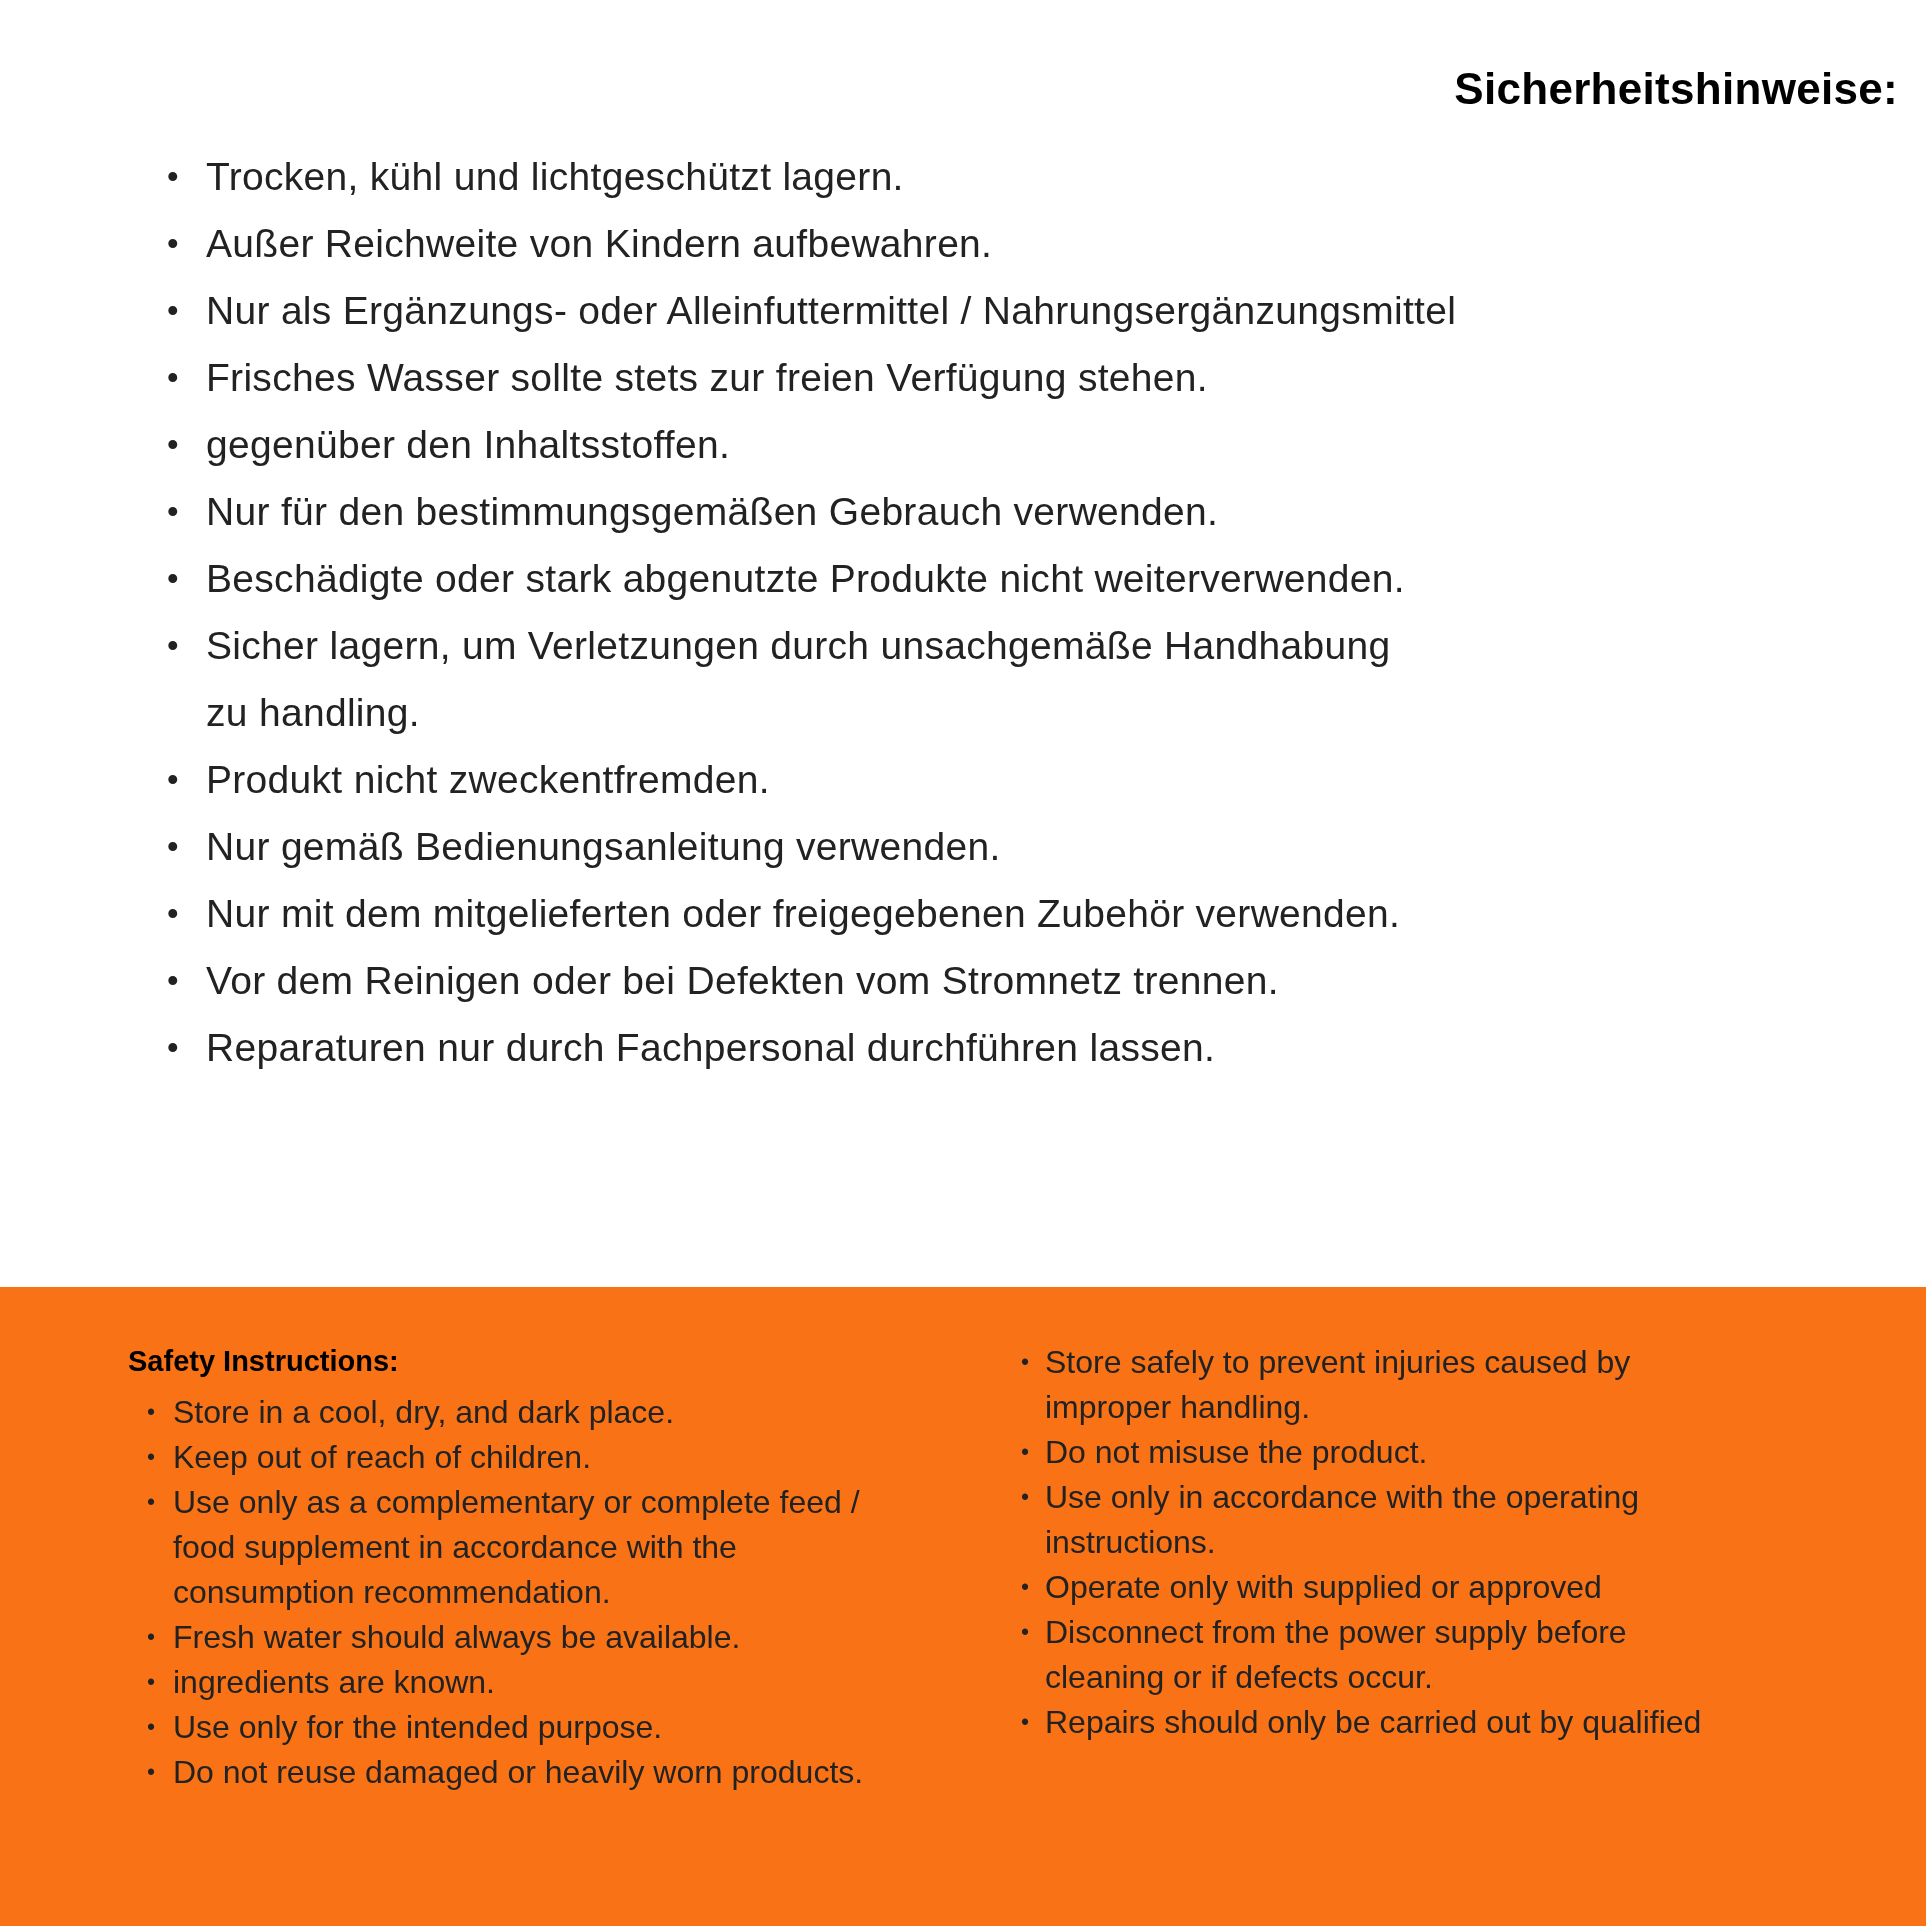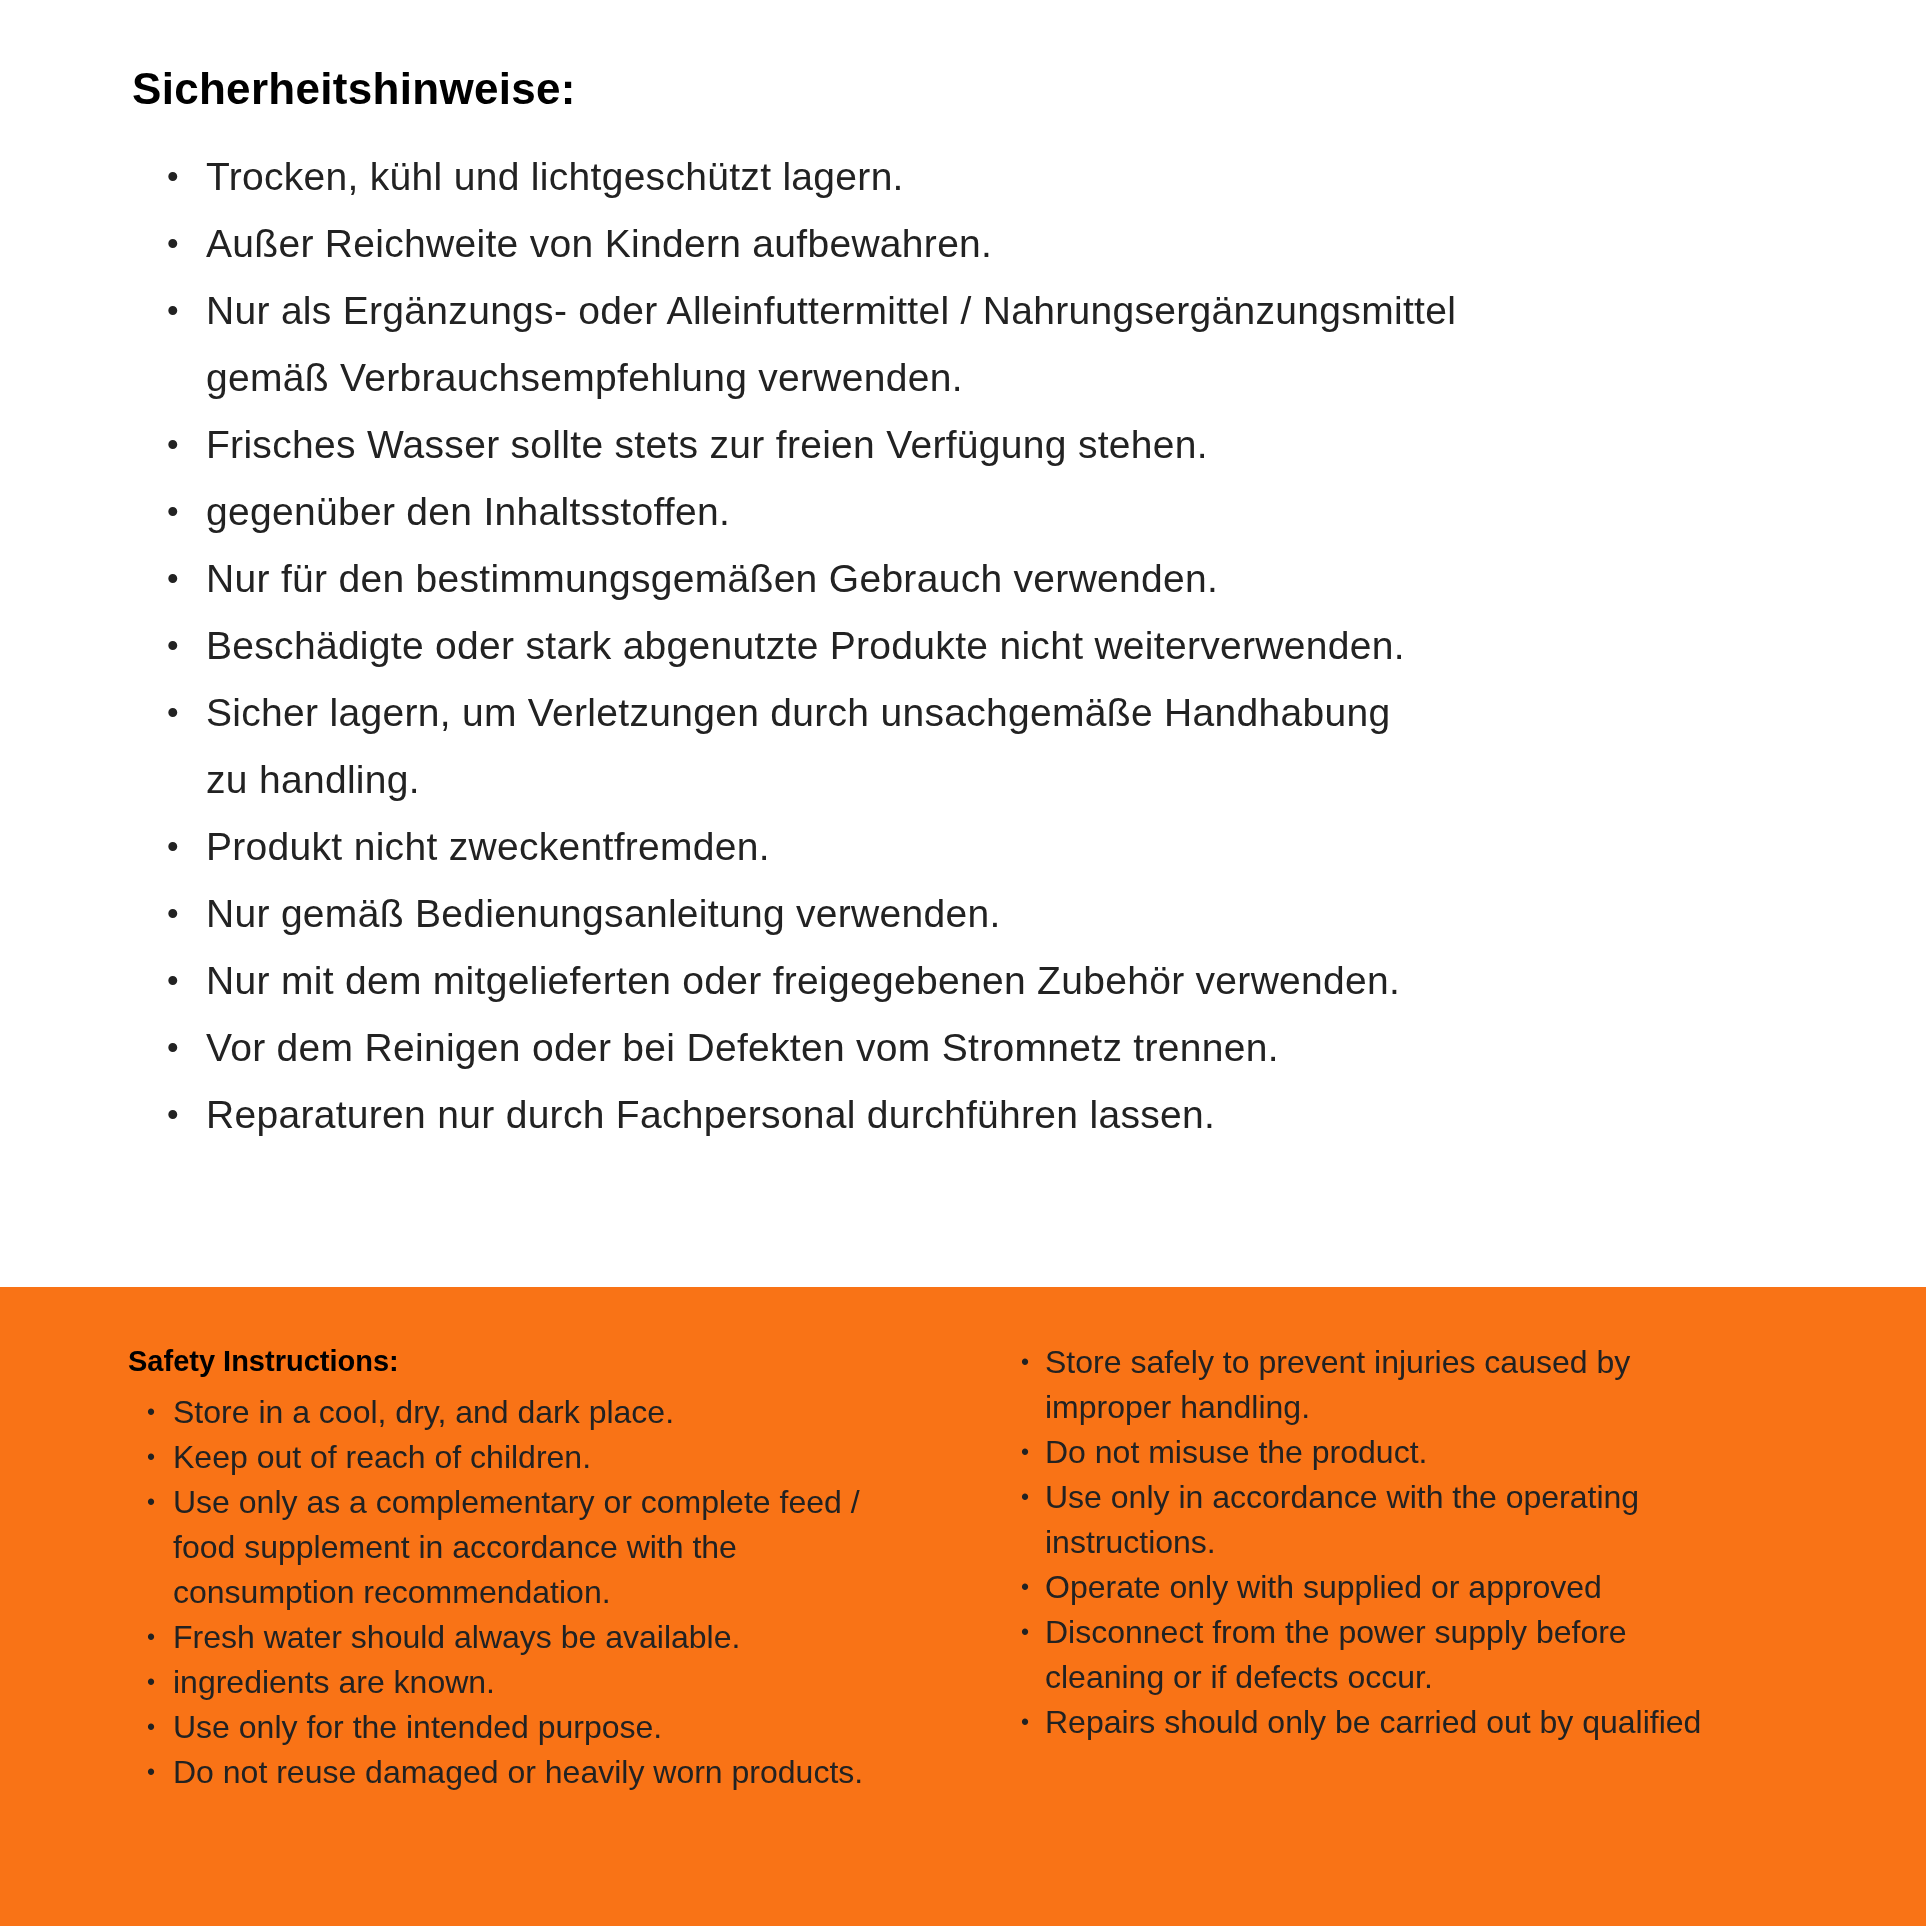--- a/index.html
+++ b/index.html
@@ -9,21 +9,21 @@
     font-family: "Liberation Sans", "DejaVu Sans", sans-serif;
     color: #222222;
   }
   .page { position: relative; width: 1926px; height: 1926px; overflow: hidden; }
 
   
   .de-section { position: absolute; left: 132px; top: 0; width: 1766px; }
   .de-title {
     margin: 67px 0 0 0;
     font-size: 44px; line-height: 44px; font-weight: bold;
-    color: #000000; letter-spacing: 0.3px;
+    color: #000000; letter-spacing: 0.3px; text-align: right;
   }
   .de-list { list-style: none; margin: 32px 0 0 0; padding: 0; }
   .de-list li { position: relative; padding-left: 74px; }
   .de-list .ln {
     display: block; font-size: 39px; line-height: 67px;
     letter-spacing: 0.3px; white-space: nowrap;
   }
   .de-list .blt {
     position: absolute; left: 35px; top: 0;
     font-size: 33px; line-height: 67px;
@@ -66,21 +66,20 @@
         <span class="blt">•</span>
         <span class="ln">Trocken, kühl und lichtgeschützt lagern.</span>
       </li>
       <li>
         <span class="blt">•</span>
         <span class="ln">Außer Reichweite von Kindern aufbewahren.</span>
       </li>
       <li>
         <span class="blt">•</span>
         <span class="ln">Nur als Ergänzungs- oder Alleinfuttermittel / Nahrungsergänzungsmittel</span>
-        <span class="ln">gemäß Verbrauchsempfehlung verwenden.</span>
       </li>
       <li>
         <span class="blt">•</span>
         <span class="ln">Frisches Wasser sollte stets zur freien Verfügung stehen.</span>
       </li>
       <li>
         <span class="blt">•</span>
         <span class="ln">gegenüber den Inhaltsstoffen.</span>
       </li>
       <li>

